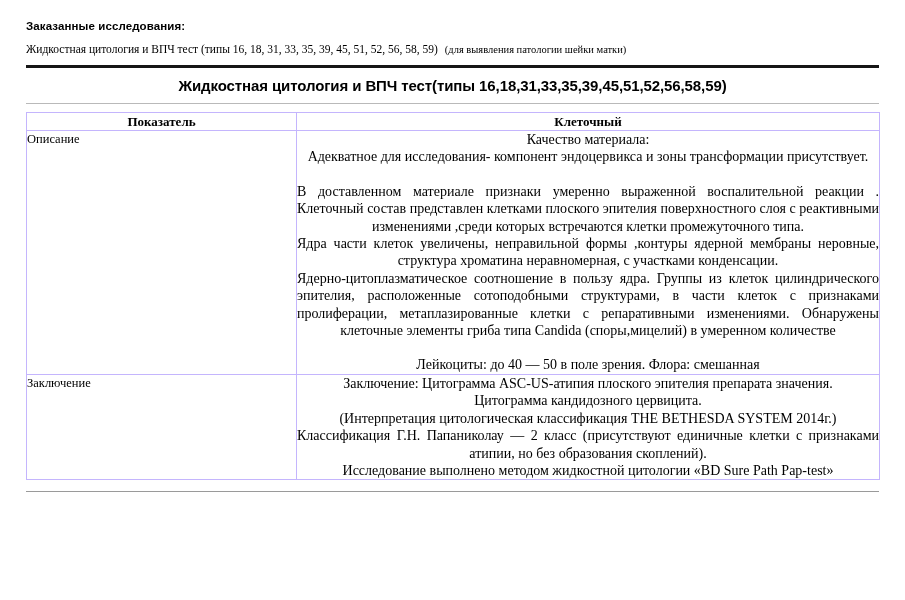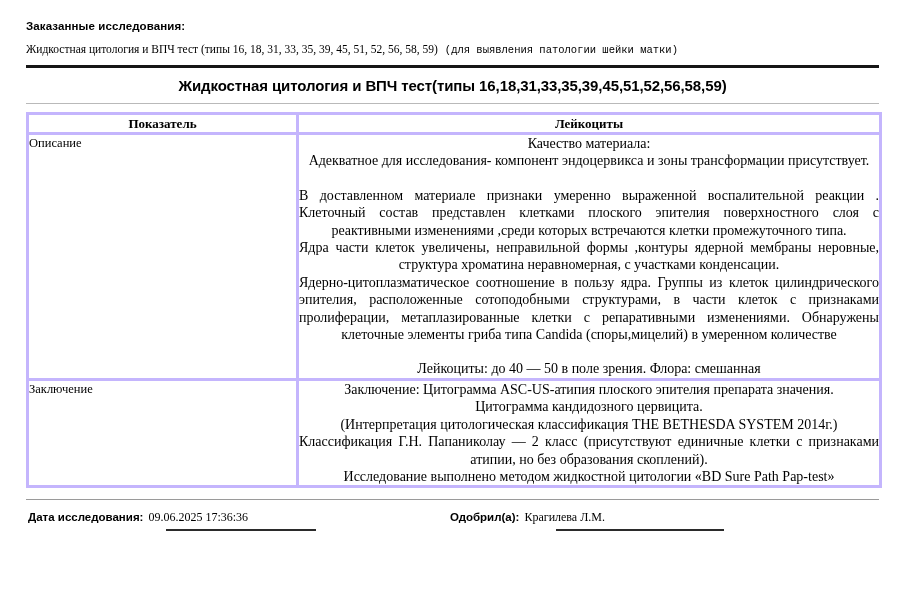--- a/index.html
+++ b/index.html
@@ -38,21 +38,20 @@
   .ordered-line {
     font-family: "Liberation Serif", "DejaVu Serif", serif;
     font-size: 11.5px;
     line-height: 16px;
     margin-top: 7px;
     white-space: nowrap;
   }
   .ordered-line .paren {
     margin-left: 7px;
     font-size: 10.5px;
-    font-family: Liberation Mono, monospace;
   }
 
   
   .rule-thick {
     margin: 7px 26px 0 26px;
     border-top: 3px solid #161616;
   }
 
   
   .main-heading {
@@ -73,21 +72,21 @@
   .table-wrap {
     margin: 8px 26px 0 26px;
   }
   table.result {
     width: 853px;
     border-collapse: collapse;
     table-layout: fixed;
     border: 1px solid #3a3a3a;
   }
   table.result td, table.result th {
-    border: 3px solid #c4b5fd;
+    border: 1px solid #c4b5fd;
     vertical-align: top;
     padding: 0;
   }
   col.c1 { width: 270px; }
   col.c2 { width: 583px; }
 
   th.hdr {
     text-align: center;
     font-weight: bold;
     font-size: 13px;
@@ -190,21 +189,21 @@
 
   <div class="table-wrap">
     <table class="result">
       <colgroup>
           <col class="c1">
           <col class="c2">
         </colgroup>
       <thead>
         <tr>
           <th class="hdr">Показатель</th>
-          <th class="hdr">Лейкоциты</th>
+          <th class="hdr">Клеточный</th>
         </tr>
       </thead>
       <tbody>
 
 
         <tr>
           <td class="label">Описание</td>
           <td class="body-cell">
             <p>Качество материала:</p>
             <p class="just-block">Адекватное  для исследования- компонент эндоцервикса и зоны трансформации присутствует.</p>
@@ -227,25 +226,14 @@
             <p>Исследование выполнено методом жидкостной цитологии «BD Sure Path Pap-test»</p>
           </td>
         </tr>
       </tbody>
     </table>
   </div>
 
 
   <div class="footer-rule"></div>
 
-  <div class="footer">
-    <div class="foot-item date">
-      <span class="foot-label">Дата исследования:</span><span class="foot-value">09.06.2025 17:36:36</span>
-    </div>
-    <div class="sign-line date-line"></div>
-
-    <div class="foot-item approver">
-      <span class="foot-label">Одобрил(а):</span><span class="foot-value">Крагилева Л.М.</span>
-    </div>
-    <div class="sign-line approver-line"></div>
-  </div>
 
 </div>
 
 </body></html>

